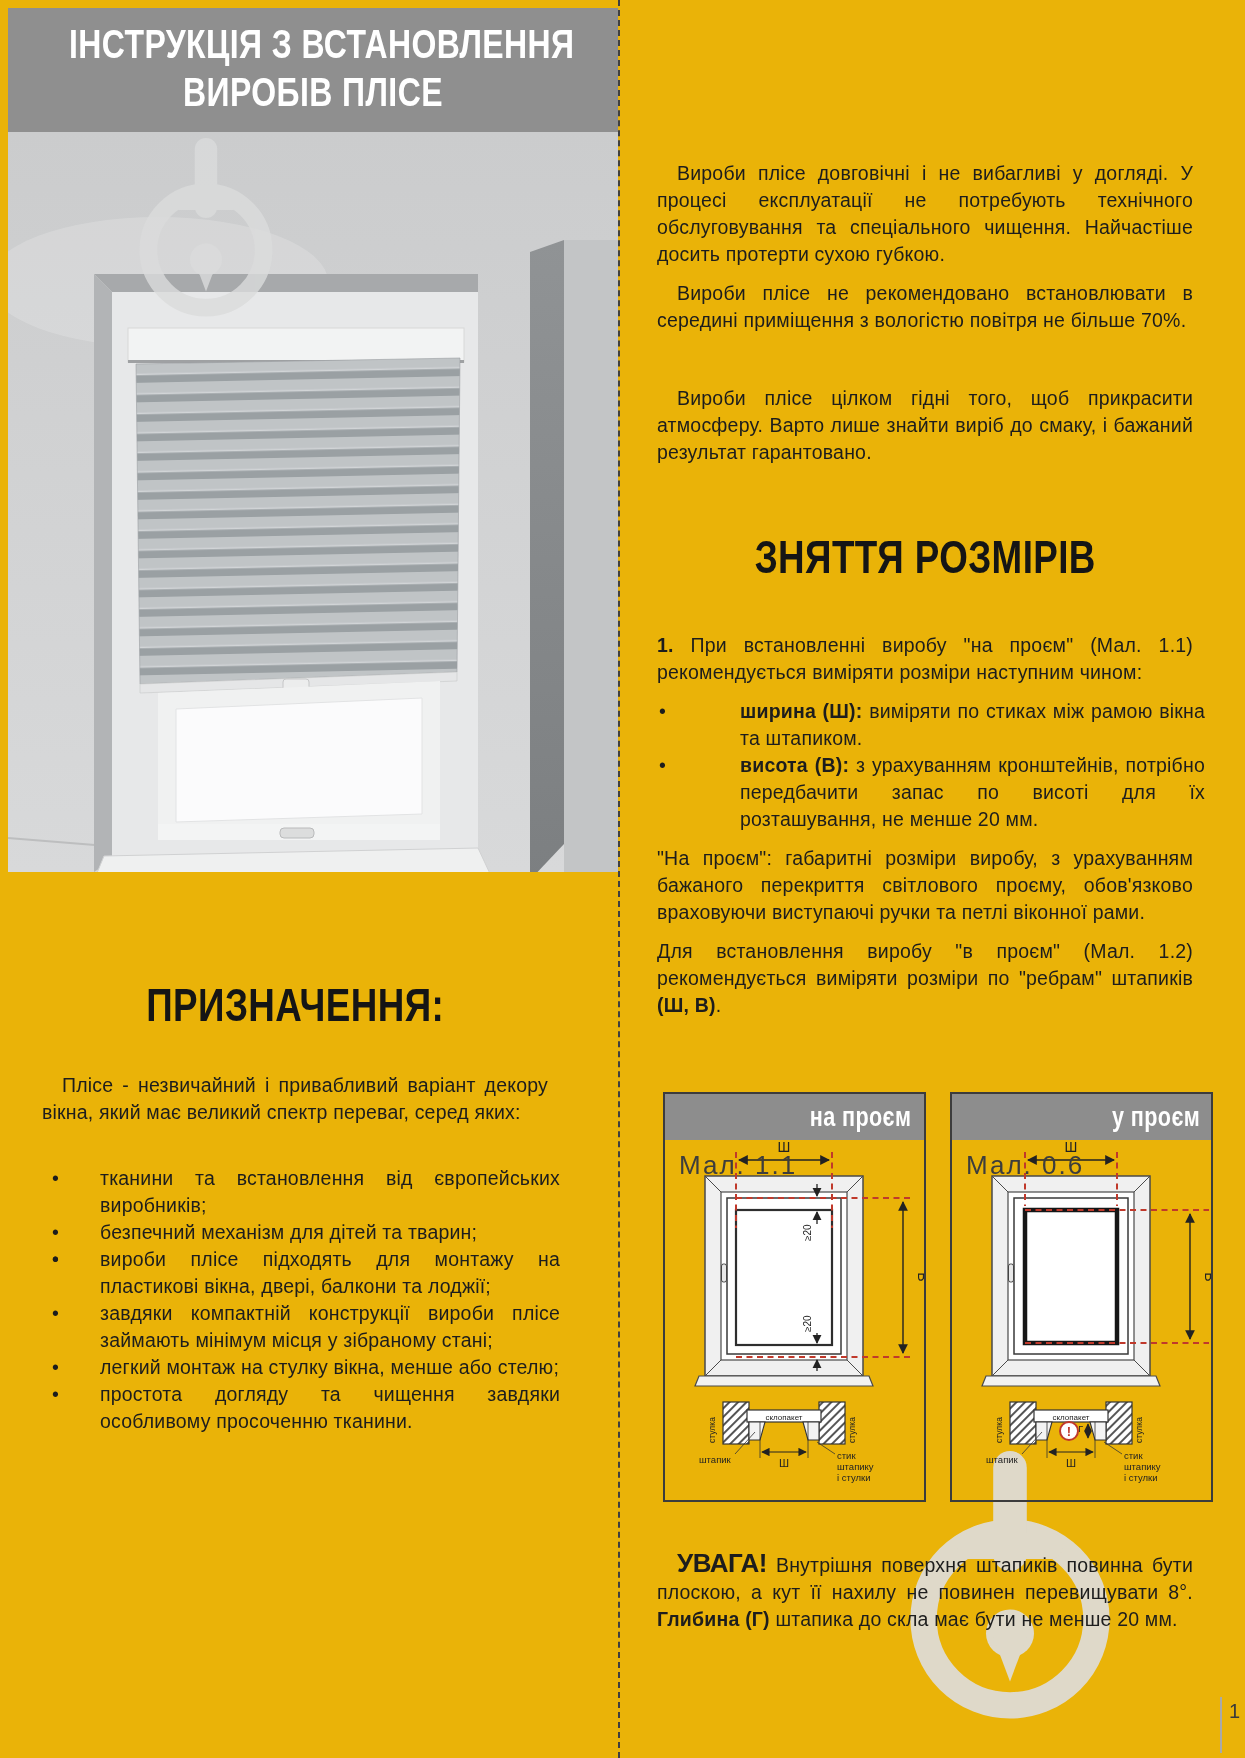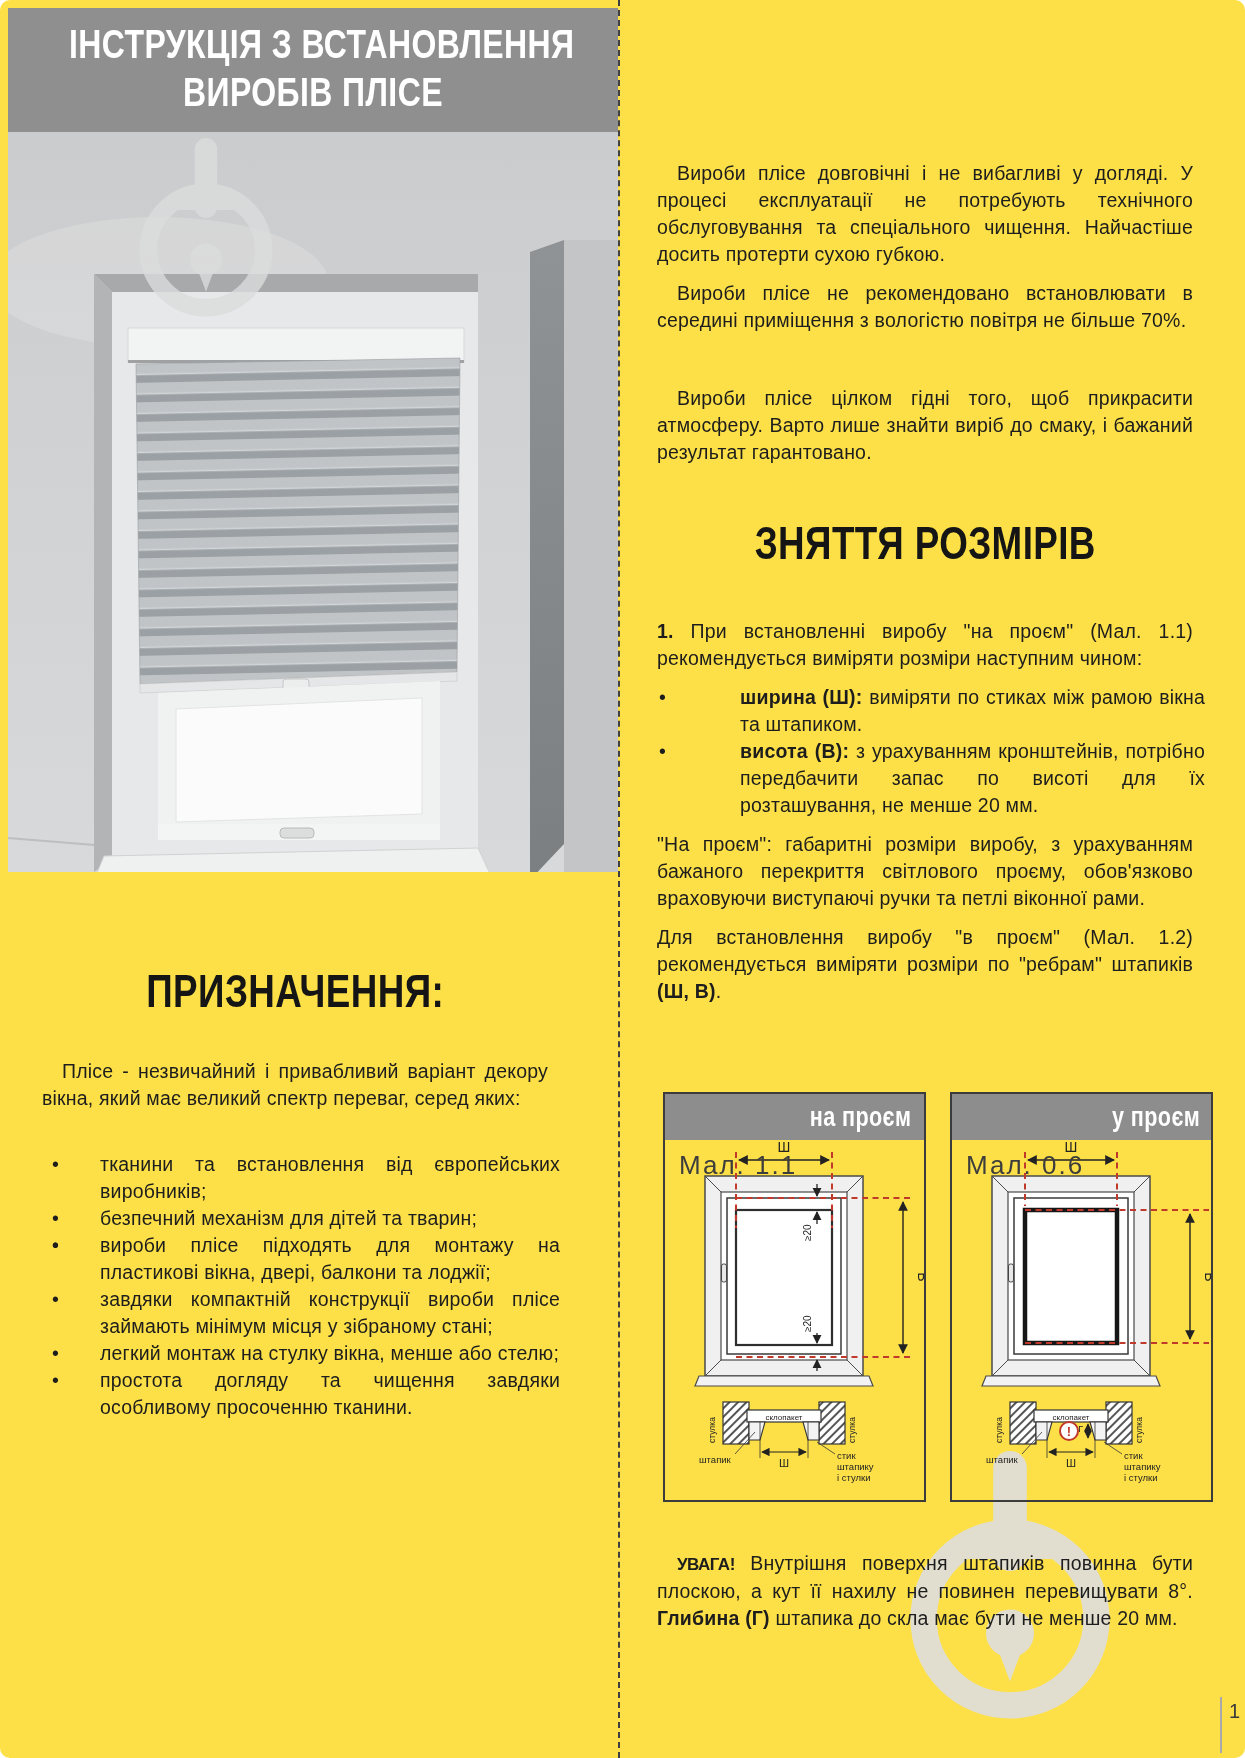--- a/index.html
+++ b/index.html
@@ -1,38 +1,38 @@
 <!DOCTYPE html>
 <html><head>
 <meta charset="utf-8">
 <style>
   html,body{margin:0;padding:0;background:#ffffff;}
-  #page{position:relative;width:1245px;height:1758px;background:#fde047;overflow:hidden;
-        font-family:"Liberation Sans",sans-serif;color:#1d1d1d;border-radius:10px;}
+  #page{position:relative;width:1245px;height:1758px;background:#eab308;overflow:hidden;
+        font-family:"Liberation Sans",sans-serif;color:#1d1d1d;}
   
   .abs{position:absolute;}
   .cond{display:inline-block;transform:scaleX(.8);transform-origin:center top;
         font-weight:800;letter-spacing:.5px;white-space:nowrap;}
   .body-txt{font-size:19.5px;line-height:27px;text-align:justify;letter-spacing:.2px;}
   .body-txt p{margin:12px;}
   .indent{text-indent:20px;}
   .gap27{height:27px;} .gap40{height:40px;} .gap38{height:38px;}
   ul.blt{list-style:none;margin:0;padding:0;}
   ul.blt li{position:relative;margin:0;}
   .left-col ul.blt li{padding-left:70px;}
   .mk{position:absolute;left:22px;top:0;}
   .right-col .mk{left:14px;}
   b{font-weight:700;}
   
   #hdr-bar{left:8px;top:8px;width:610px;height:124px;background:#8f8f8f;text-align:center;
            padding-top:12px;box-sizing:border-box;z-index:2;}
   #hdr-bar .ln{display:block;color:#fff;font-size:40px;line-height:48px;font-weight:800;}
   #photo{left:8px;top:132px;width:610px;height:740px;z-index:1;}
   .left-col{left:30px;top:966px;width:530px;z-index:2;}
-  .big-title{text-align:center;font-size:46px;line-height:50px;color:#151515;}
+  .big-title{text-align:center;font-size:46px;line-height:50px;color:#151515;margin-top:14px;}
   
   .right-col{left:645px;top:30px;width:560px;z-index:2;}
   .rc-flow{left:645px;top:148px;width:560px;z-index:2;}
   
   .fig-box{position:absolute;width:263px;height:410px;border:2px solid #3c3c3c;box-sizing:border-box;z-index:2;background:transparent;}
   .fig-hd{height:46px;background:#8d8d8d;text-align:right;color:#fff;}
   .fig-hd .cond{font-size:27px;line-height:46px;font-weight:700;color:#fff;}
   .fig-cap{position:absolute;left:14px;top:56px;font-size:26px;color:#3d3d3d;letter-spacing:2px;z-index:3;}
   .fig-svg{position:absolute;left:0;top:46px;}
   svg text{font-family:"Liberation Sans",sans-serif;}
@@ -285,20 +285,20 @@
       <text transform="translate(190,303) rotate(-90)" font-size="8.5" fill="#222">стулка</text>
 
       <line x1="136" y1="284" x2="136" y2="298" stroke="#222" stroke-width="1.1" marker-start="url(#f2ar)" marker-end="url(#f2ar)"></line>
       <text x="131" y="292" font-size="9" text-anchor="end" fill="#222">Г</text>
       <circle cx="117" cy="291" r="9" fill="#ffffff" stroke="#c0392b" stroke-width="2"></circle>
       <text x="117" y="296" font-size="13" font-weight="bold" text-anchor="middle" fill="#c0392b">!</text>
     </svg>
   </div>
 
   <div id="attention" class="abs body-txt">
-    <p class="indent"><b style="font-size:17px;letter-spacing:-0.5px;">УВАГА!</b><span> Внутрішня поверхня штапиків повинна бути плоскою, а кут її нахилу не повинен перевищувати 8°. </span><b>Глибина (Г)</b><span> штапика до скла має бути не менше 20 мм.</span></p>
+    <p class="indent"><b style="font-size:26px;letter-spacing:-0.5px;">УВАГА!</b><span> Внутрішня поверхня штапиків повинна бути плоскою, а кут її нахилу не повинен перевищувати 8°. </span><b>Глибина (Г)</b><span> штапика до скла має бути не менше 20 мм.</span></p>
   </div>
 
   <div id="divider" class="abs"></div>
   <div id="footer-line" class="abs"></div>
   <div id="page-num" class="abs">1</div>
 
 </div>
 
 </body></html>

